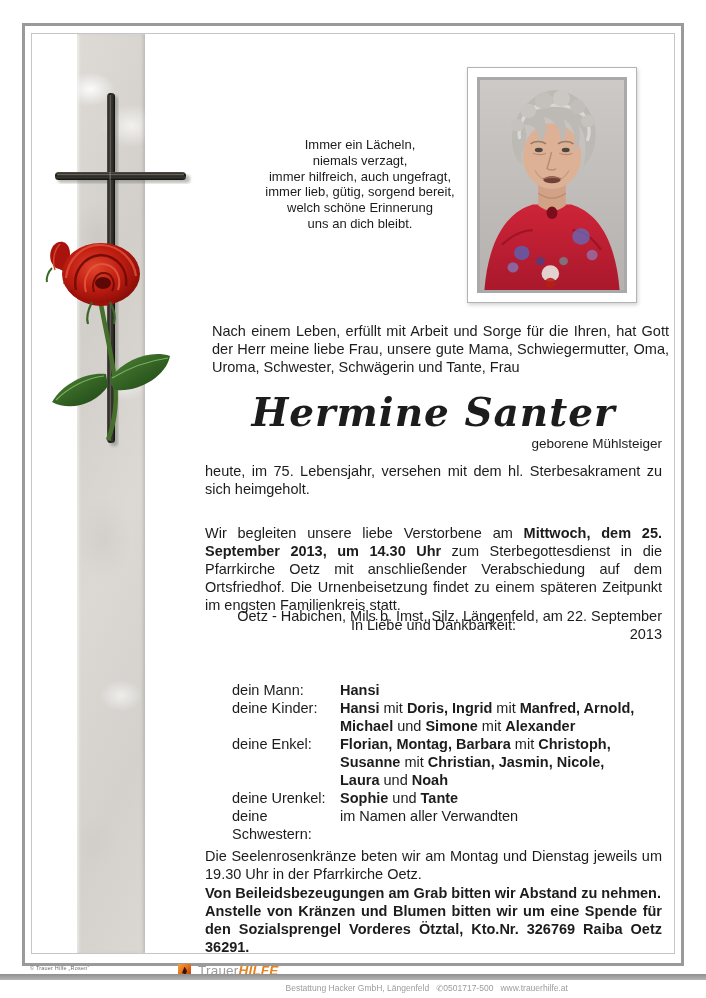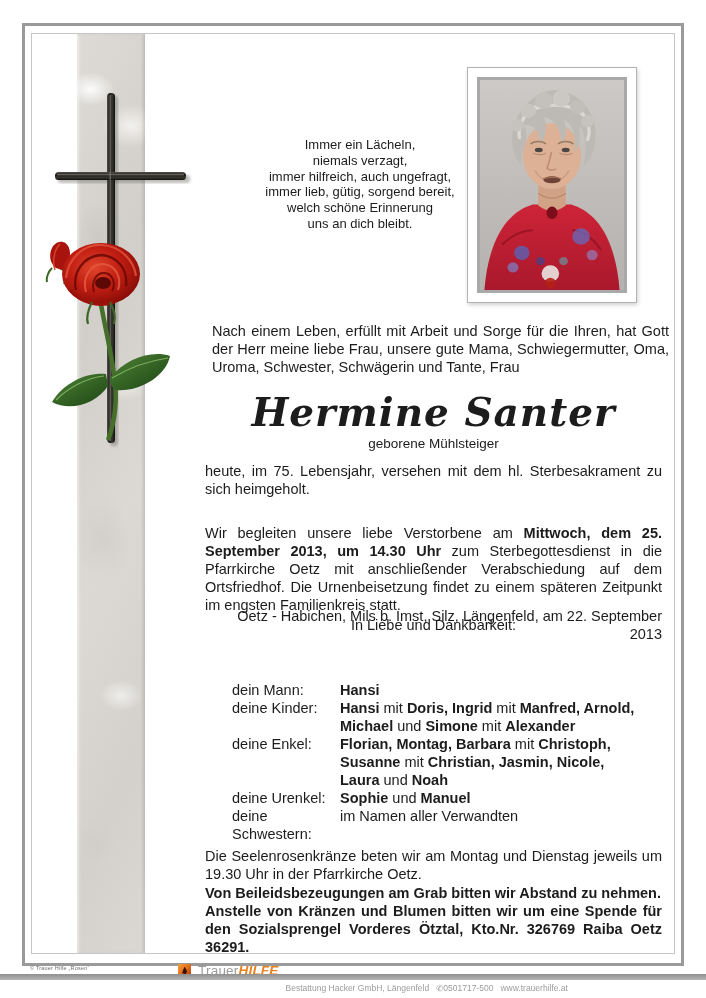--- a/index.html
+++ b/index.html
@@ -26,21 +26,21 @@
       radial-gradient(ellipse 36px 40px at 25% 88%, rgba(206,202,197,.5), rgba(255,255,255,0) 60%),
       linear-gradient(115deg,#dedbd7 0%,#d2cfca 30%,#dcd9d5 55%,#d4d1cc 80%,#dbd8d4 100%);
     box-shadow:inset -2px 0 3px rgba(120,116,110,.25), inset 2px 0 3px rgba(255,255,255,.5);
   }
   
   .poem{left:225px;top:137px;width:270px;text-align:center;font-size:13px;line-height:15.8px;}
   .para{left:205px;width:457px;font-size:14.5px;line-height:18px;text-align:justify;}
   .name{left:205px;top:390px;width:457px;text-align:center;
         font-family:"DejaVu Serif",serif;font-style:italic;font-weight:bold;
         font-size:39px;letter-spacing:1px;line-height:44px;}
-  .maiden{left:205px;top:436px;width:457px;text-align:center;font-size:13.5px;}
+  .maiden{left:205px;top:436px;width:457px;text-align:right;font-size:13.5px;}
   .single-line{text-align:left;}
   .b{font-weight:bold;}
   .bold-para{font-weight:bold;}
   
   .family{left:232px;top:681px;width:432px;font-size:14.5px;line-height:18px;}
   .fam-row{display:flex;}
   .fam-label{width:108px;flex:0 0 108px;}
   .fam-value{flex:1;}
   
   .photo-frame{
@@ -236,21 +236,21 @@
       <div class="fam-label">deine Enkel:</div>
       <div class="fam-value">
         <div><span class="b">Florian, Montag, Barbara</span><span> mit </span><span class="b">Christoph,</span></div>
         <div><span class="b">Susanne</span><span> mit </span><span class="b">Christian, Jasmin, Nicole,</span></div>
         <div><span class="b">Laura</span><span> und </span><span class="b">Noah</span></div>
       </div>
     </div>
     <div class="fam-row">
       <div class="fam-label">deine Urenkel:</div>
       <div class="fam-value">
-        <div><span class="b">Sophie</span><span> und </span><span class="b">Manuel</span></div>
+        <div><span class="b">Sophie</span><span> und </span><span class="b">Tante</span></div>
       </div>
     </div>
     <div class="fam-row">
       <div class="fam-label">deine Schwestern:</div>
       <div class="fam-value">
         <div><span>im Namen aller Verwandten</span></div>
       </div>
     </div>
   </div>
 

